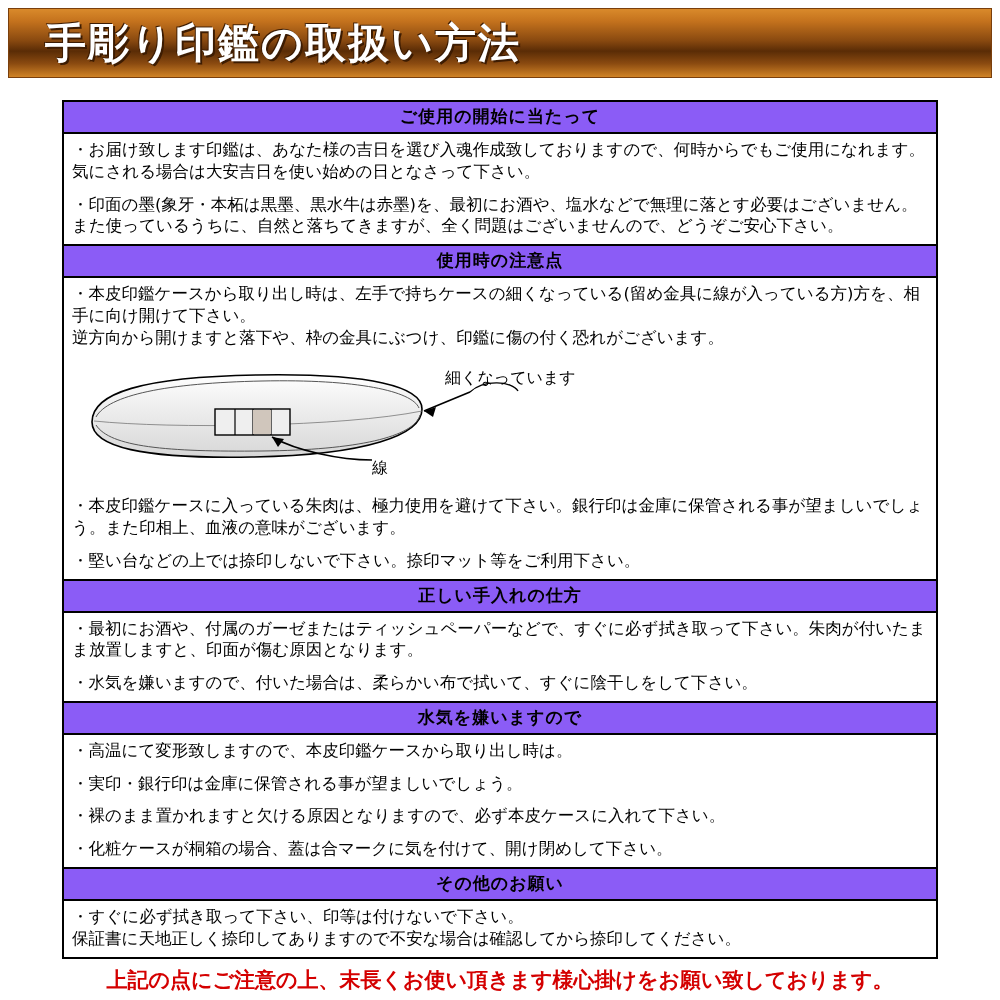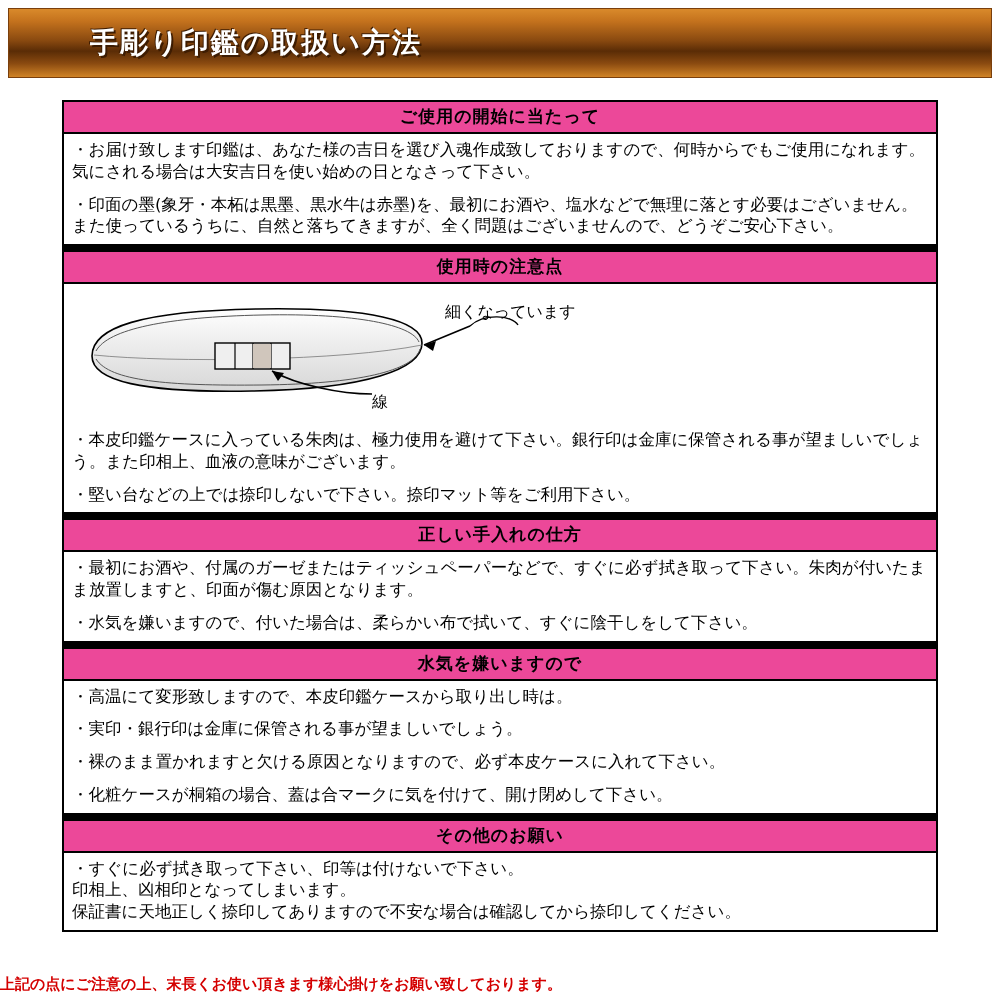--- a/index.html
+++ b/index.html
@@ -33,53 +33,53 @@
         #5a2c06 62%,
         #8a4a10 80%,
         #d08326 100%);
     border: 1px solid #7a3f0c;
     display: flex;
     align-items: center;
     box-sizing: border-box;
   }
   .banner-title {
     color: #ffffff;
-    font-size: 28px;
+    font-size: 41px;
     font-weight: bold;
     letter-spacing: 2px;
-    margin-left: 81px;
+    margin-left: 36px;
     text-shadow: 2px 2px 0 #3d1c02, -1px -1px 0 #3d1c02;
     font-family: "DejaVu Serif", "Liberation Serif", serif;
     white-space: nowrap;
   }
 
   
   .content-box {
     position: absolute;
     left: 62px;
     top: 92px;
     width: 876px;
     border: 2px solid #000000;
     box-sizing: border-box;
     background: #ffffff;
   }
 
   .section-head {
-    background: #ec4899;
+    background: #8b5cf6;
     border-bottom: 2px solid #000000;
     text-align: center;
     font-weight: bold;
     font-size: 17px;
     padding: 3px 0 4px 0;
     letter-spacing: 1px;
   }
 
   .section-body {
     padding: 5px 8px 7px 8px;
-    border-bottom: 8px solid #000000;
+    border-bottom: 2px solid #000000;
     font-size: 16.5px;
     line-height: 1.32;
   }
   .section-body.last {
     border-bottom: none;
   }
   .para {
     margin: 0 0 11px 0;
     text-indent: 0;
   }
@@ -114,23 +114,24 @@
     left: 300px;
     top: 98px;
   }
 
   
   .footer {
     position: absolute;
     left: 0;
     right: 0;
     bottom: 14px;
+    text-align: center;
     color: #d40000;
     font-weight: bold;
-    font-size: 15px;
+    font-size: 21px;
   }
 </style>
 </head>
 <body>
 
 <div class="page">
 
   <div class="banner">
     <div class="banner-title">手彫り印鑑の取扱い方法</div>
   </div>
@@ -138,20 +139,22 @@
   <div class="content-box">
 
     <div class="section-head">ご使用の開始に当たって</div>
     <div class="section-body">
       <p class="para">・お届け致します印鑑は、あなた様の吉日を選び入魂作成致しておりますので、何時からでもご使用になれます。気にされる場合は大安吉日を使い始めの日となさって下さい。</p>
       <p class="para">・印面の墨(象牙・本柘は黒墨、黒水牛は赤墨)を、最初にお酒や、塩水などで無理に落とす必要はございません。また使っているうちに、自然と落ちてきますが、全く問題はございませんので、どうぞご安心下さい。</p>
     </div>
 
     <div class="section-head">使用時の注意点</div>
     <div class="section-body">
+      <p class="para tight">・本皮印鑑ケースから取り出し時は、左手で持ちケースの細くなっている(留め金具に線が入っている方)方を、相手に向け開けて下さい。</p>
+      <p class="para">逆方向から開けますと落下や、枠の金具にぶつけ、印鑑に傷の付く恐れがございます。</p>
 
       <div class="figure">
         <svg width="860" height="130" viewBox="0 0 860 130">
           <defs>
             <linearGradient id="caseGrad" x1="0" y1="0" x2="0" y2="1">
               <stop offset="0%" stop-color="#ffffff"></stop>
               <stop offset="35%" stop-color="#f0f0f0"></stop>
               <stop offset="100%" stop-color="#d7d7d7"></stop>
             </linearGradient>
           </defs>
@@ -195,21 +198,20 @@
     <div class="section-body">
       <p class="para">・高温にて変形致しますので、本皮印鑑ケースから取り出し時は。</p>
       <p class="para">・実印・銀行印は金庫に保管される事が望ましいでしょう。</p>
       <p class="para">・裸のまま置かれますと欠ける原因となりますので、必ず本皮ケースに入れて下さい。</p>
       <p class="para">・化粧ケースが桐箱の場合、蓋は合マークに気を付けて、開け閉めして下さい。</p>
     </div>
 
     <div class="section-head">その他のお願い</div>
     <div class="section-body last">
       <p class="para tight">・すぐに必ず拭き取って下さい、印等は付けないで下さい。</p>
-      <p class="para tight">印相上、凶相印となってしまいます。</p>
       <p class="para">保証書に天地正しく捺印してありますので不安な場合は確認してから捺印してください。</p>
     </div>
 
   </div>
 
   <div class="footer">上記の点にご注意の上、末長くお使い頂きます様心掛けをお願い致しております。</div>
 
 </div>
 
 </body></html>

